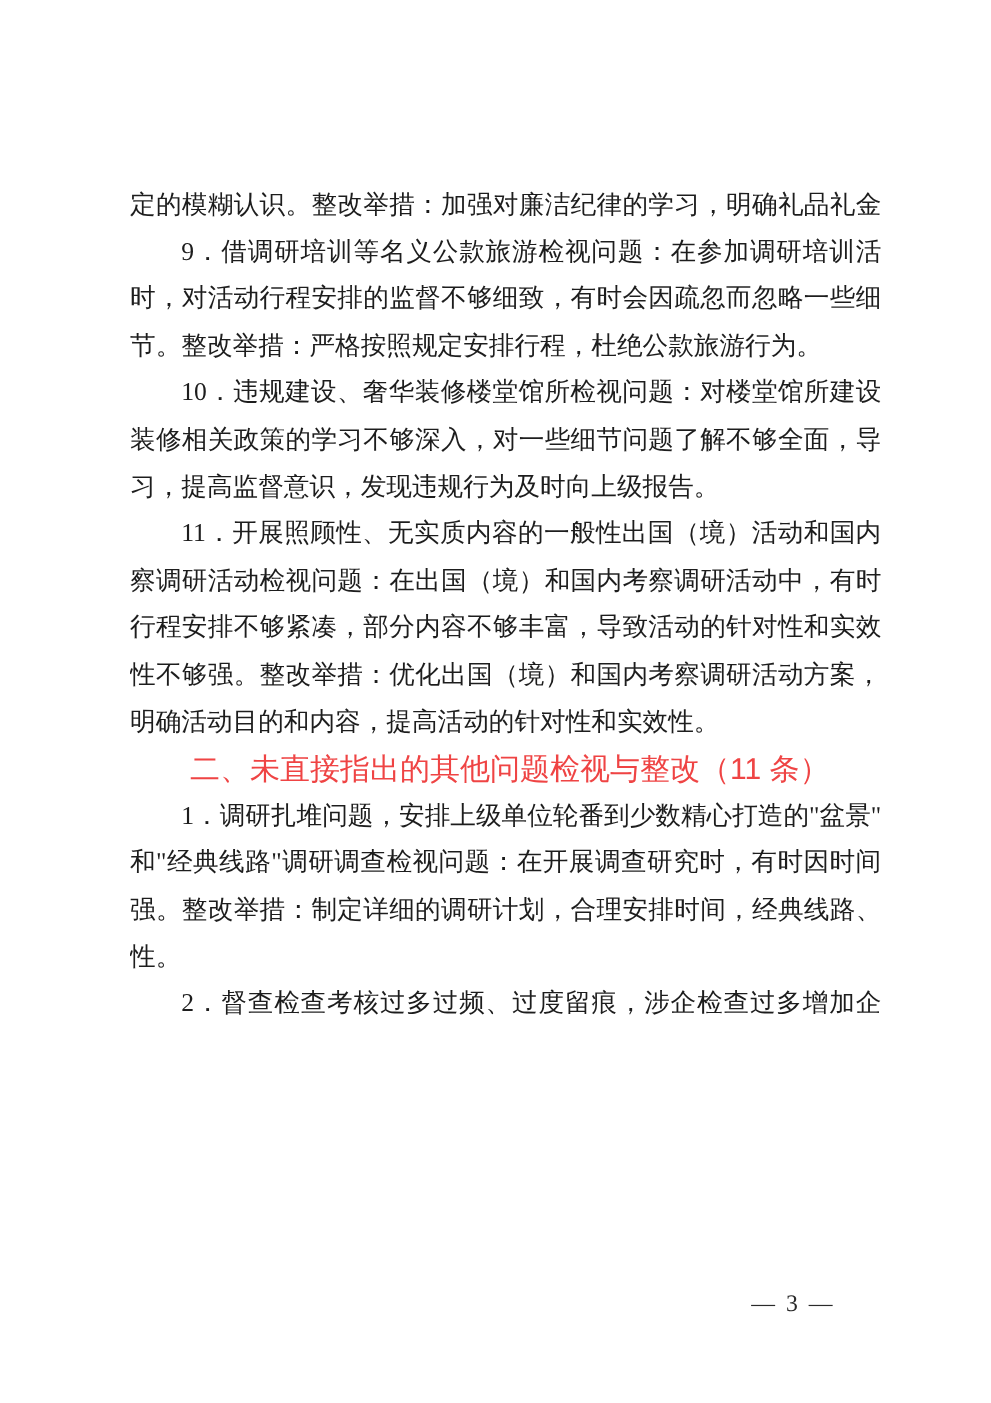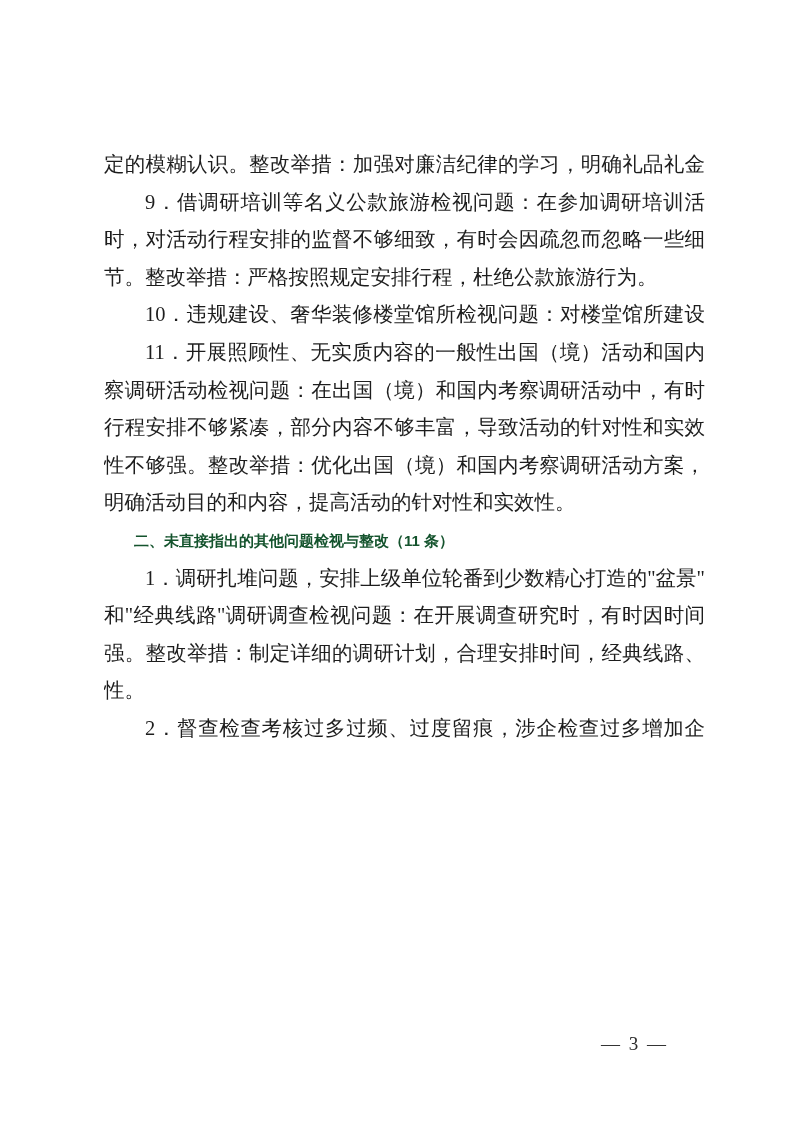--- a/index.html
+++ b/index.html
@@ -33,23 +33,23 @@
   .line.just {
     white-space: normal;
     text-align: justify;
     text-align-last: justify;
   }
   .line.indent {
     text-indent: 2em;
   }
   .line.heading {
     font-family: "Liberation Sans", "DejaVu Sans", sans-serif;
-    font-weight: bold;
-    font-size: 15px;
-    color: #14532d;
+    font-weight: normal;
+    font-size: 24px;
+    color: #ef4444;
   }
   .footer {
     position: absolute;
     top: 1030px;
     right: 125px;
     font-size: 19px;
     line-height: 28px;
     color: #2a2a2a;
     letter-spacing: 2px;
     font-family: "Liberation Serif", "DejaVu Serif", serif;
@@ -58,20 +58,22 @@
 </head>
 <body>
 
 <div class="page">
   <div class="doc-body">
       <div class="line just">定的模糊认识。整改举措：加强对廉洁纪律的学习，明确礼品礼金</div>
       <div class="line just indent">9．借调研培训等名义公款旅游检视问题：在参加调研培训活动</div>
       <div class="line just">时，对活动行程安排的监督不够细致，有时会因疏忽而忽略一些细</div>
       <div class="line">节。整改举措：严格按照规定安排行程，杜绝公款旅游行为。</div>
       <div class="line just indent">10．违规建设、奢华装修楼堂馆所检视问题：对楼堂馆所建设</div>
+      <div class="line just">装修相关政策的学习不够深入，对一些细节问题了解不够全面，导</div>
+      <div class="line">习，提高监督意识，发现违规行为及时向上级报告。</div>
       <div class="line just indent">11．开展照顾性、无实质内容的一般性出国（境）活动和国内考</div>
       <div class="line just">察调研活动检视问题：在出国（境）和国内考察调研活动中，有时</div>
       <div class="line just">行程安排不够紧凑，部分内容不够丰富，导致活动的针对性和实效</div>
       <div class="line just">性不够强。整改举措：优化出国（境）和国内考察调研活动方案，</div>
       <div class="line">明确活动目的和内容，提高活动的针对性和实效性。</div>
       <div class="line heading indent">二、未直接指出的其他问题检视与整改（11 条）</div>
       <div class="line just indent">1．调研扎堆问题，安排上级单位轮番到少数精心打造的"盆景"</div>
       <div class="line just">和"经典线路"调研调查检视问题：在开展调查研究时，有时因时间紧</div>
       <div class="line just">强。整改举措：制定详细的调研计划，合理安排时间，经典线路、</div>
       <div class="line">性。</div>

